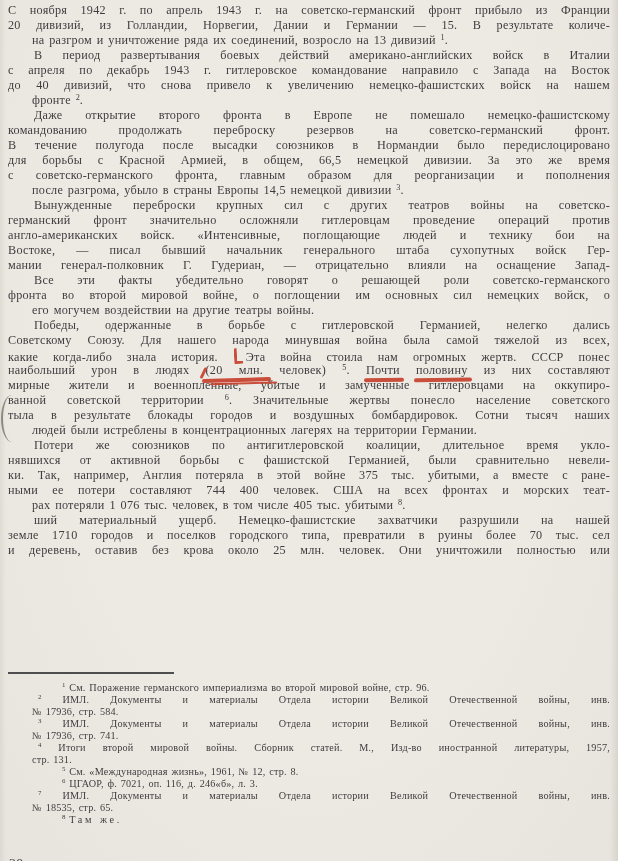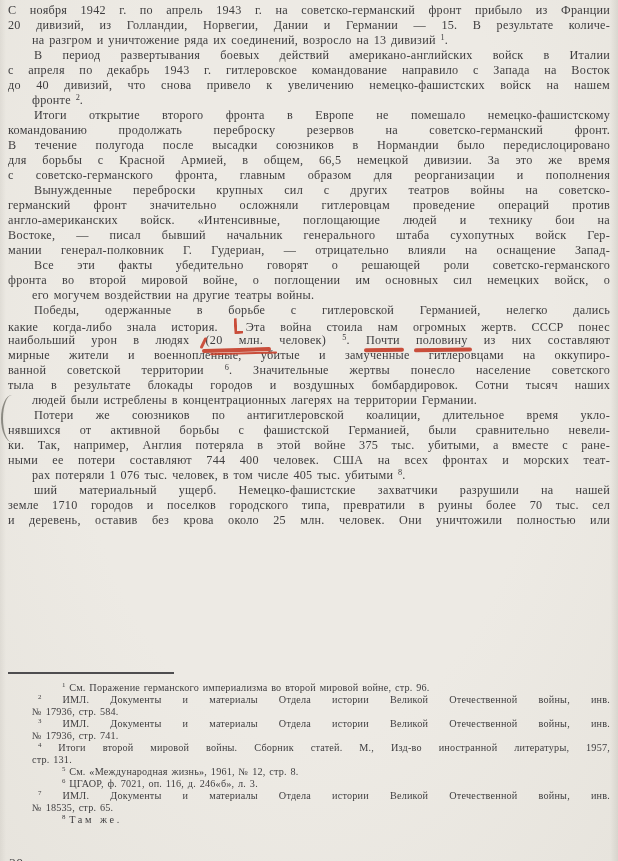--- a/index.html
+++ b/index.html
@@ -137,40 +137,42 @@
         <div class="line">20 дивизий, из Голландии, Норвегии, Дании и Германии — 15. В результате количе-</div>
         <div class="line lastline">на разгром и уничтожение ряда их соединений, возросло на 13 дивизий <sup>1</sup>.</div>
       </div>
       <div class="para indent">
         <div class="line">В период развертывания боевых действий американо-английских войск в Италии</div>
         <div class="line">с апреля по декабрь 1943 г. гитлеровское командование направило с Запада на Восток</div>
         <div class="line">до 40 дивизий, что снова привело к увеличению немецко-фашистских войск на нашем</div>
         <div class="line lastline">фронте <sup>2</sup>.</div>
       </div>
       <div class="para indent">
-        <div class="line">Итоги открытие второго фронта в Европе не помешало немецко-фашистскому</div>
+        <div class="line">Даже открытие второго фронта в Европе не помешало немецко-фашистскому</div>
         <div class="line">командованию продолжать переброску резервов на советско-германский фронт.</div>
         <div class="line">В течение полугода после высадки союзников в Нормандии было передислоцировано</div>
         <div class="line">для борьбы с Красной Армией, в общем, 66,5 немецкой дивизии. За это же время</div>
         <div class="line">с советско-германского фронта, главным образом для реорганизации и пополнения</div>
+        <div class="line lastline">после разгрома, убыло в страны Европы 14,5 немецкой дивизии <sup>3</sup>.</div>
       </div>
       <div class="para indent">
         <div class="line">Вынужденные переброски крупных сил с других театров войны на советско-</div>
         <div class="line">германский фронт значительно осложняли гитлеровцам проведение операций против</div>
         <div class="line">англо-американских войск. «Интенсивные, поглощающие людей и технику бои на</div>
         <div class="line">Востоке, — писал бывший начальник генерального штаба сухопутных войск Гер-</div>
         <div class="line">мании генерал-полковник Г. Гудериан, — отрицательно влияли на оснащение Запад-</div>
       </div>
       <div class="para indent">
         <div class="line">Все эти факты убедительно говорят о решающей роли советско-германского</div>
         <div class="line">фронта во второй мировой войне, о поглощении им основных сил немецких войск, о</div>
         <div class="line lastline">его могучем воздействии на другие театры войны.</div>
       </div>
       <div class="para indent">
         <div class="line">Победы, одержанные в борьбе с гитлеровской Германией, нелегко дались</div>
+        <div class="line">Советскому Союзу. Для нашего народа минувшая война была самой тяжелой из всех,</div>
         <div class="line">какие когда-либо знала история. <span class="ann-corner"></span>Эта война стоила нам огромных жертв. СССР понес</div>
         <div class="line">наибольший урон в людях <span class="ann-ut">(20 млн.</span> человек) <sup>5</sup>. <span class="ann-u">Почти</span> <span class="ann-u">половину</span> из них составляют</div>
         <div class="line">мирные жители и военнопленные, убитые и замученные гитлеровцами на оккупиро-</div>
         <div class="line">ванной советской территории <sup>6</sup>. Значительные жертвы понесло население советского</div>
         <div class="line">тыла в результате блокады городов и воздушных бомбардировок. Сотни тысяч наших</div>
         <div class="line lastline">людей были истреблены в концентрационных лагерях на территории Германии.</div>
       </div>
       <div class="para indent">
         <div class="line">Потери же союзников по антигитлеровской коалиции, длительное время укло-</div>
         <div class="line">нявшихся от активной борьбы с фашистской Германией, были сравнительно невели-</div>

